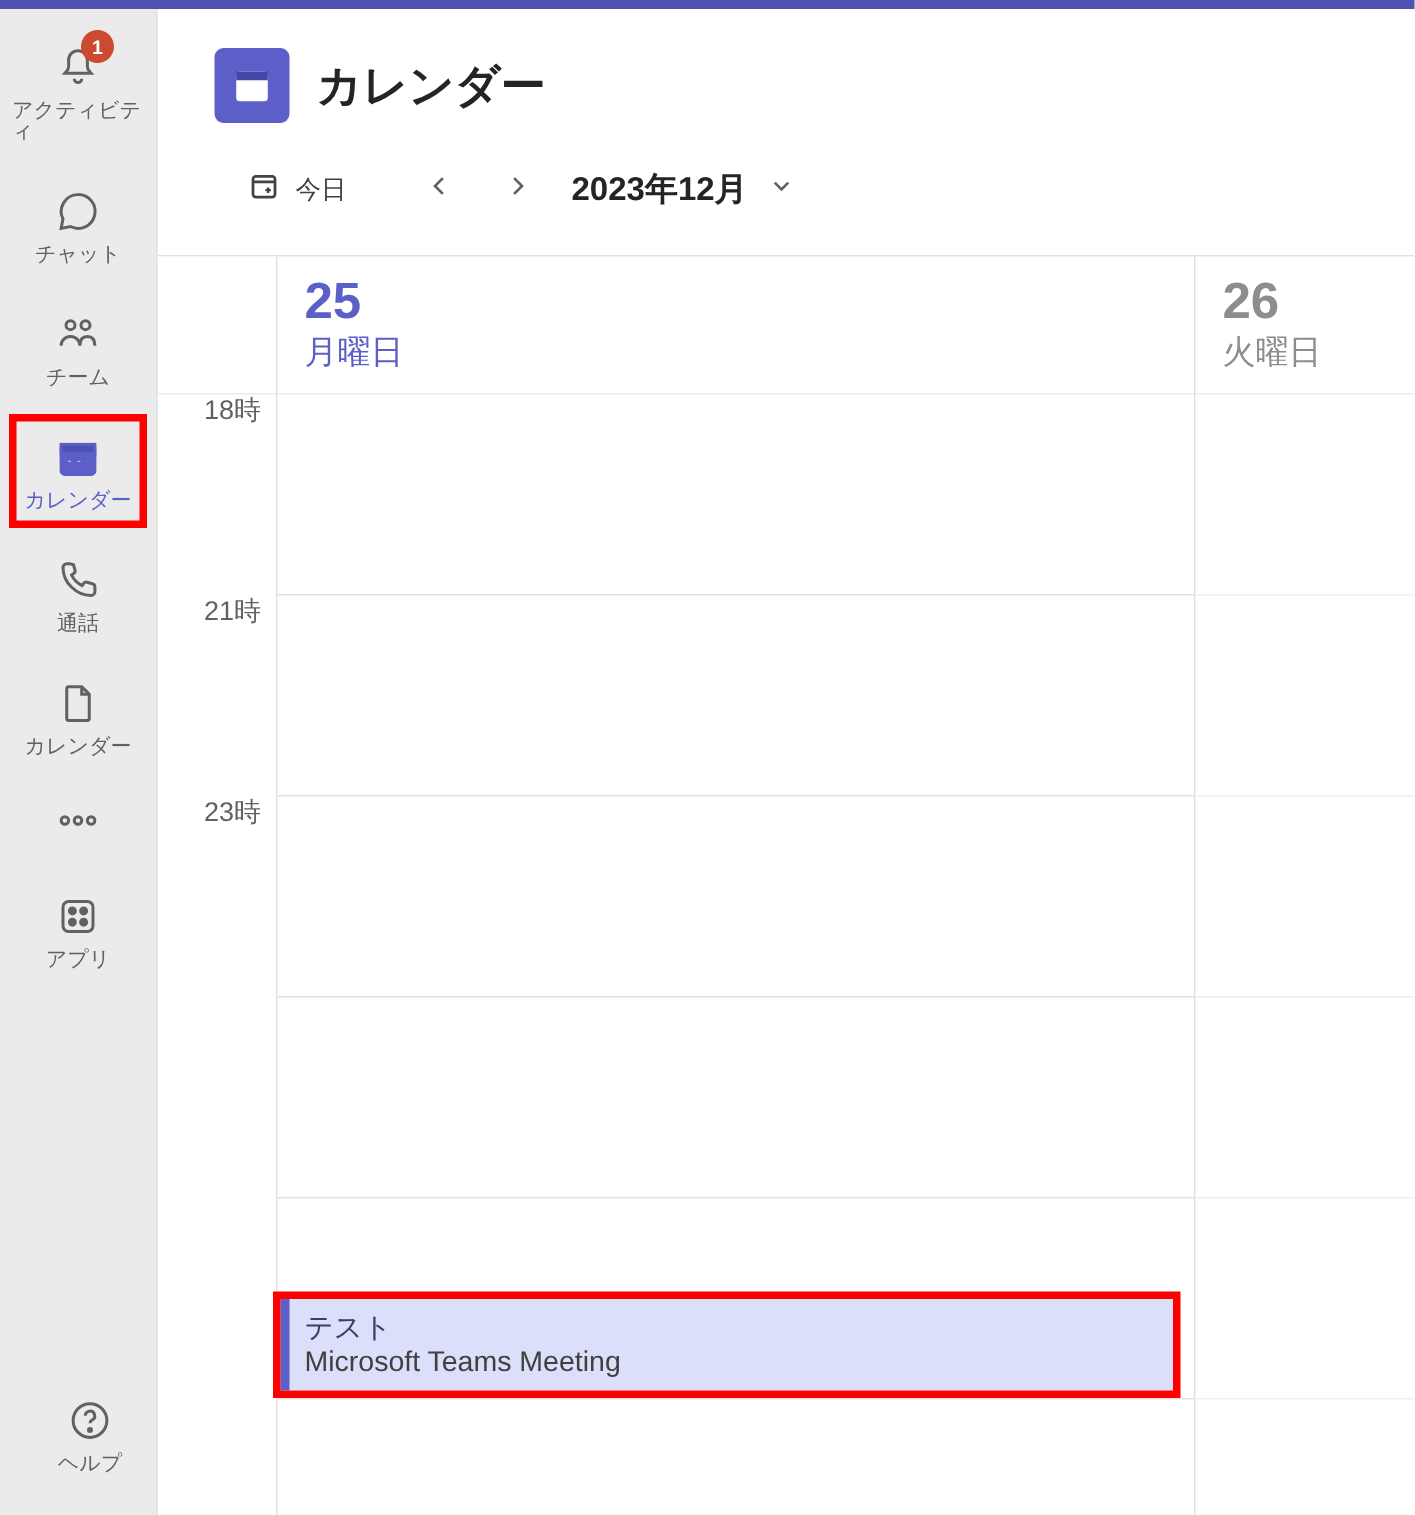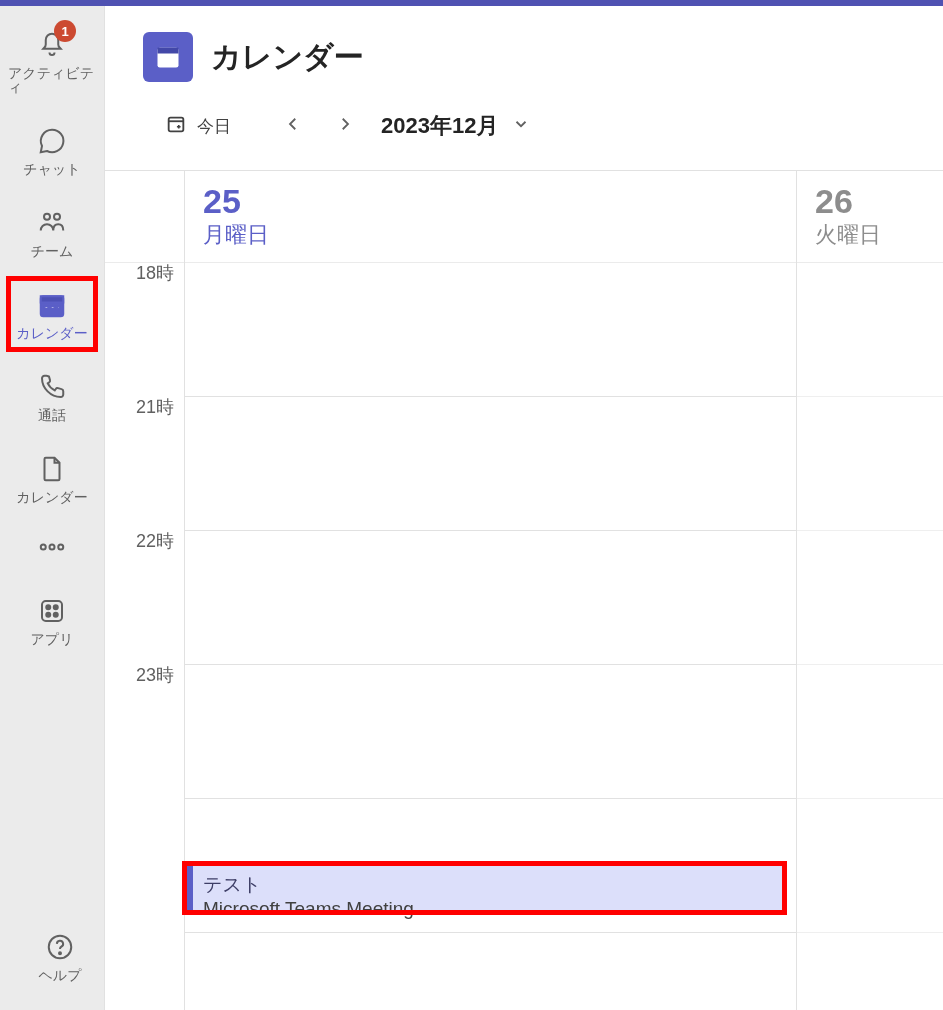--- a/index.html
+++ b/index.html
@@ -270,38 +270,37 @@
             <path d="M6 9l6 6 6-6"></path>
           </svg></span>
     </div>
   </div>
 
   <div class="cal">
     <div class="time-col">
       <div class="spacer"></div>
       <div class="hour-label">18時</div>
       <div class="hour-label">21時</div>
-      <div class="hour-label">22時</div>
       <div class="hour-label">23時</div>
     </div>
 
     <div class="days">
       <div class="day-col today">
         <div class="day-head">
           <div class="day-num">25</div>
           <div class="day-name">月曜日</div>
         </div>
         <div class="hour-cell"></div>
         <div class="hour-cell"></div>
         <div class="hour-cell"></div>
         <div class="hour-cell"></div>
         <div class="hour-cell"></div>
         <div class="hour-cell"></div>
 
-        <div class="event" id="evt" style="top: 695px; height: 44px;">
+        <div class="event" id="evt" style="top: 695px; height: 61px;">
           <div class="event-title">テスト</div>
           <div class="event-sub">Microsoft Teams Meeting</div>
         </div>
       </div>
 
       <div class="day-col dim">
         <div class="day-head">
           <div class="day-num">26</div>
           <div class="day-name">火曜日</div>
         </div>

